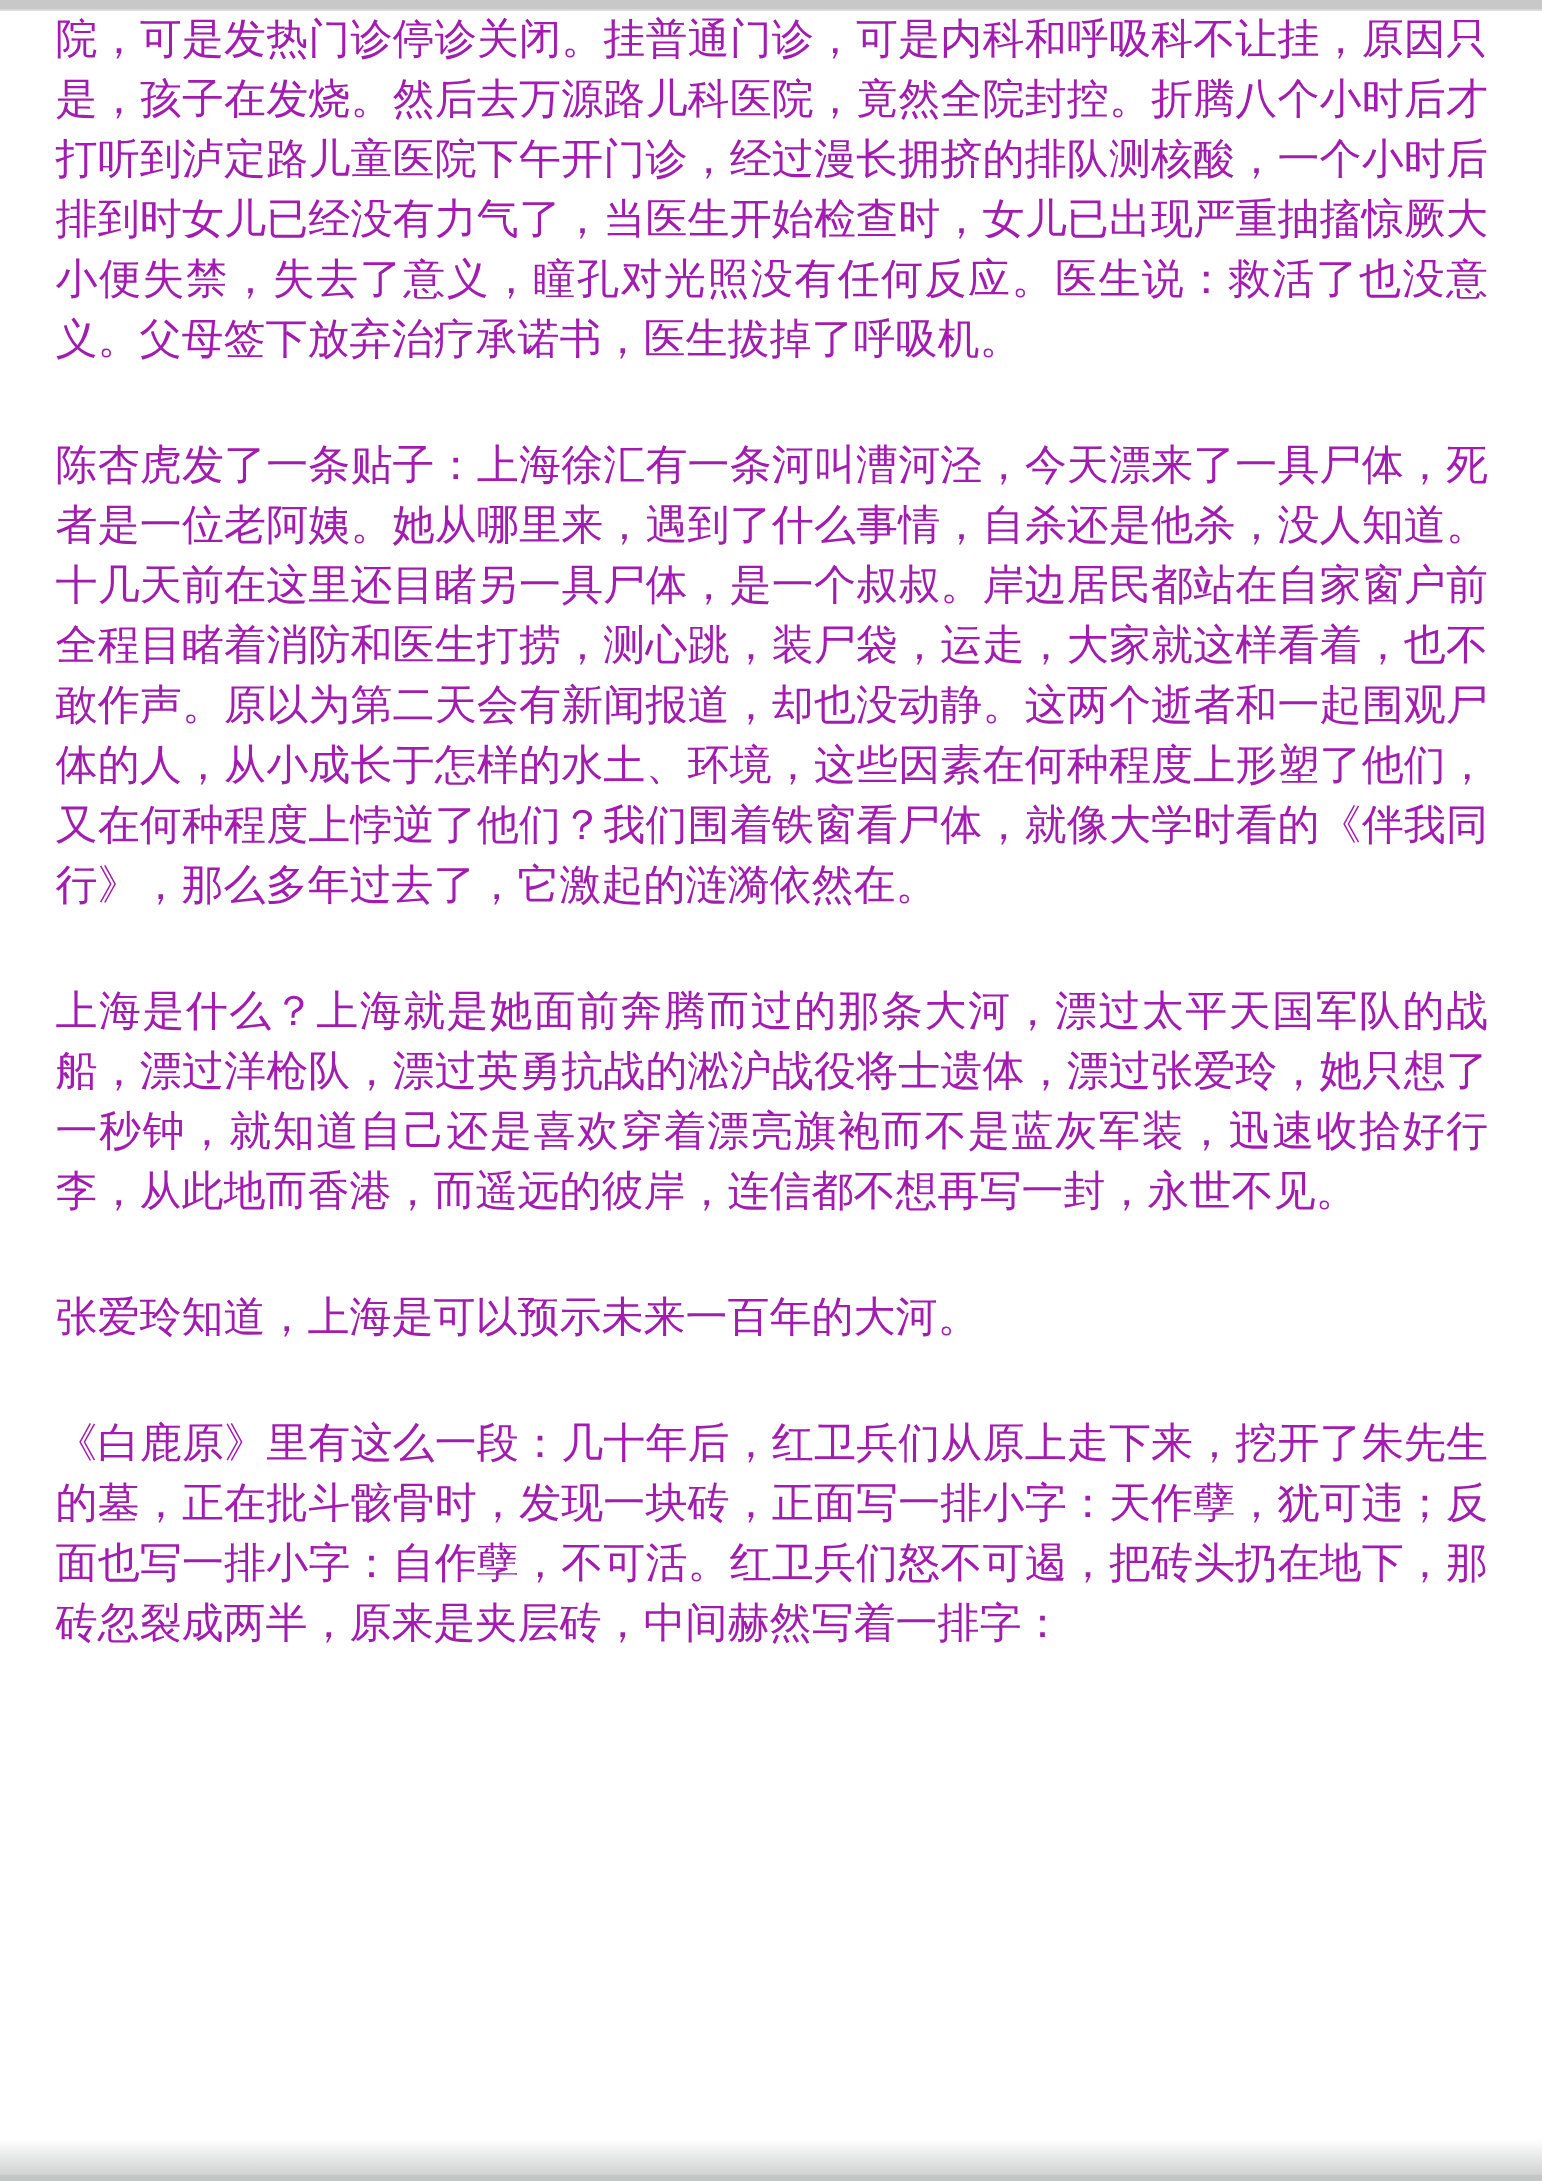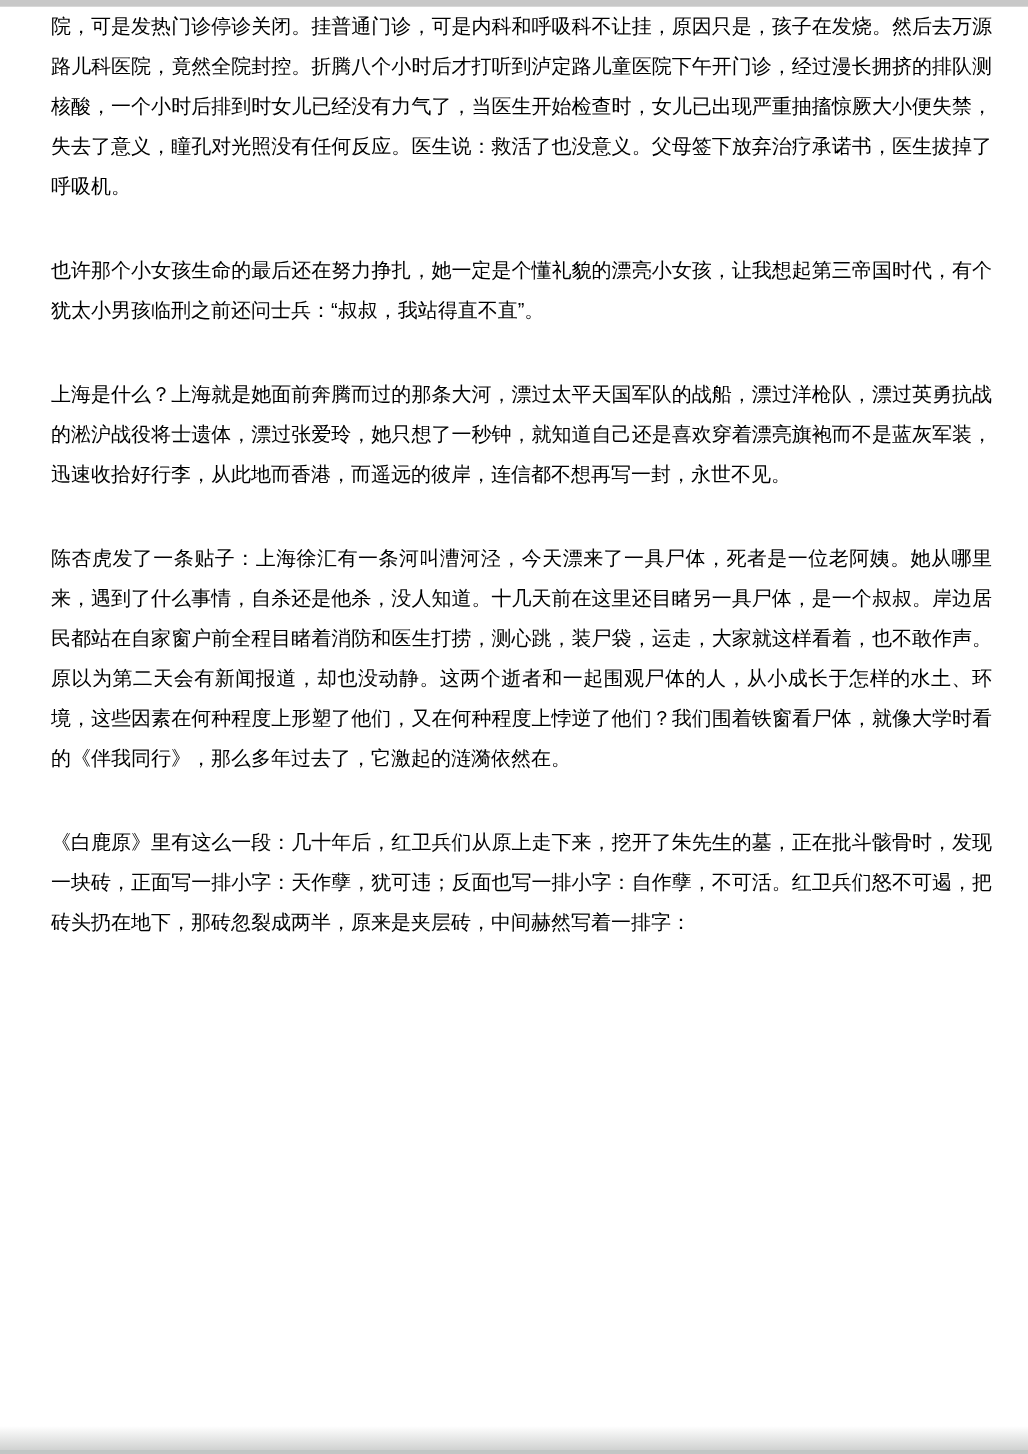--- a/index.html
+++ b/index.html
@@ -25,24 +25,24 @@
   }
   .article {
     position: absolute;
     top: 6px;
     left: 0;
     width: 959px;
     padding: 0 36px 0 33px;
     z-index: 1;
   }
   .para {
-    margin: 0 0 44px 18px;
-    font-size: 20px;
+    margin: 0 0 44px 4px;
+    font-size: 28px;
     line-height: 40px;
-    color: #000000;
+    color: #a21caf;
     text-align: justify;
     word-break: normal;
     overflow-wrap: break-word;
     font-weight: 500;
   }
   .bottom-fade {
     position: absolute;
     bottom: 4px; left: 0;
     width: 100%;
     height: 24px;
@@ -60,20 +60,20 @@
   }
 </style>
 </head>
 <body>
 
 <div class="top-bar"></div>
 
 <main class="article">
 
 <p class="para">院，可是发热门诊停诊关闭。挂普通门诊，可是内科和呼吸科不让挂，原因只是，孩子在发烧。然后去万源路儿科医院，竟然全院封控。折腾八个小时后才打听到泸定路儿童医院下午开门诊，经过漫长拥挤的排队测核酸，一个小时后排到时女儿已经没有力气了，当医生开始检查时，女儿已出现严重抽搐惊厥大小便失禁，失去了意义，瞳孔对光照没有任何反应。医生说：救活了也没意义。父母签下放弃治疗承诺书，医生拔掉了呼吸机。</p>
-    <p class="para">也许那个小女孩生命的最后还在努力挣扎，她一定是个懂礼貌的漂亮小女孩，让我想起第三帝国时代，有个犹太小男孩临刑之前还问士兵：“叔叔，我站得直不直”。</p>
+    <p class="para">陈杏虎发了一条贴子：上海徐汇有一条河叫漕河泾，今天漂来了一具尸体，死者是一位老阿姨。她从哪里来，遇到了什么事情，自杀还是他杀，没人知道。十几天前在这里还目睹另一具尸体，是一个叔叔。岸边居民都站在自家窗户前全程目睹着消防和医生打捞，测心跳，装尸袋，运走，大家就这样看着，也不敢作声。原以为第二天会有新闻报道，却也没动静。这两个逝者和一起围观尸体的人，从小成长于怎样的水土、环境，这些因素在何种程度上形塑了他们，又在何种程度上悖逆了他们？我们围着铁窗看尸体，就像大学时看的《伴我同行》，那么多年过去了，它激起的涟漪依然在。</p>
     <p class="para">上海是什么？上海就是她面前奔腾而过的那条大河，漂过太平天国军队的战船，漂过洋枪队，漂过英勇抗战的淞沪战役将士遗体，漂过张爱玲，她只想了一秒钟，就知道自己还是喜欢穿着漂亮旗袍而不是蓝灰军装，迅速收拾好行李，从此地而香港，而遥远的彼岸，连信都不想再写一封，永世不见。</p>
-    <p class="para">陈杏虎发了一条贴子：上海徐汇有一条河叫漕河泾，今天漂来了一具尸体，死者是一位老阿姨。她从哪里来，遇到了什么事情，自杀还是他杀，没人知道。十几天前在这里还目睹另一具尸体，是一个叔叔。岸边居民都站在自家窗户前全程目睹着消防和医生打捞，测心跳，装尸袋，运走，大家就这样看着，也不敢作声。原以为第二天会有新闻报道，却也没动静。这两个逝者和一起围观尸体的人，从小成长于怎样的水土、环境，这些因素在何种程度上形塑了他们，又在何种程度上悖逆了他们？我们围着铁窗看尸体，就像大学时看的《伴我同行》，那么多年过去了，它激起的涟漪依然在。</p>
+    <p class="para">张爱玲知道，上海是可以预示未来一百年的大河。</p>
     <p class="para">《白鹿原》里有这么一段：几十年后，红卫兵们从原上走下来，挖开了朱先生的墓，正在批斗骸骨时，发现一块砖，正面写一排小字：天作孽，犹可违；反面也写一排小字：自作孽，不可活。红卫兵们怒不可遏，把砖头扔在地下，那砖忽裂成两半，原来是夹层砖，中间赫然写着一排字：</p>
   </main>
 
 <div class="bottom-fade"></div>
 <div class="bottom-bar"></div>
 
 </body></html>

